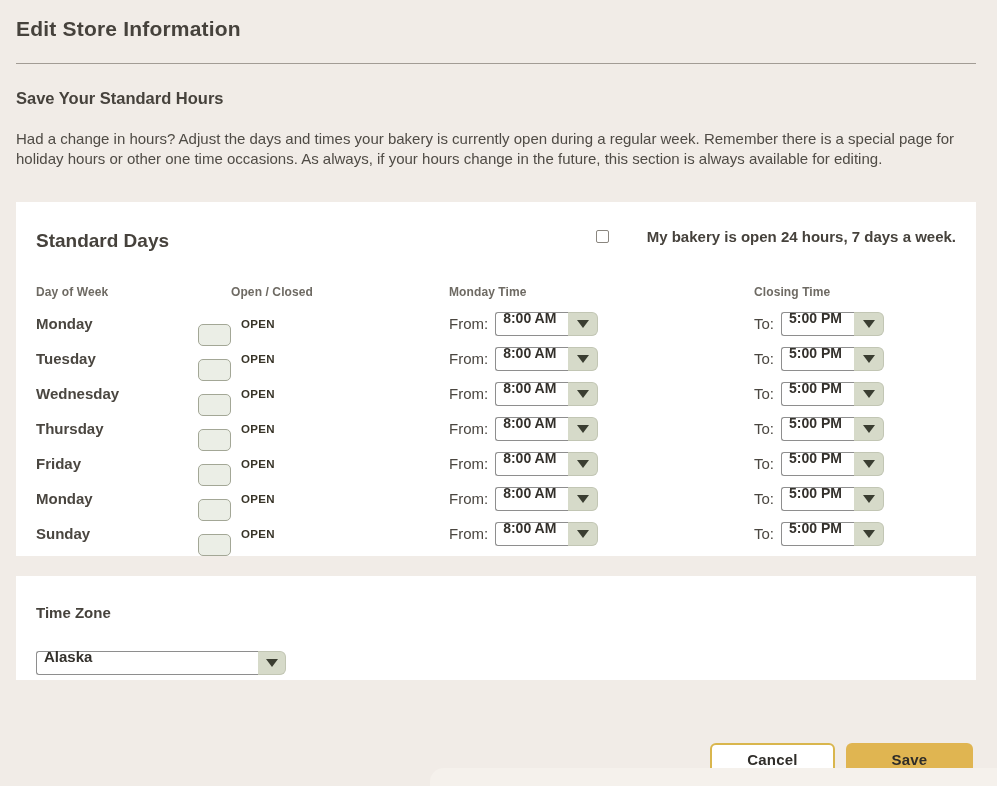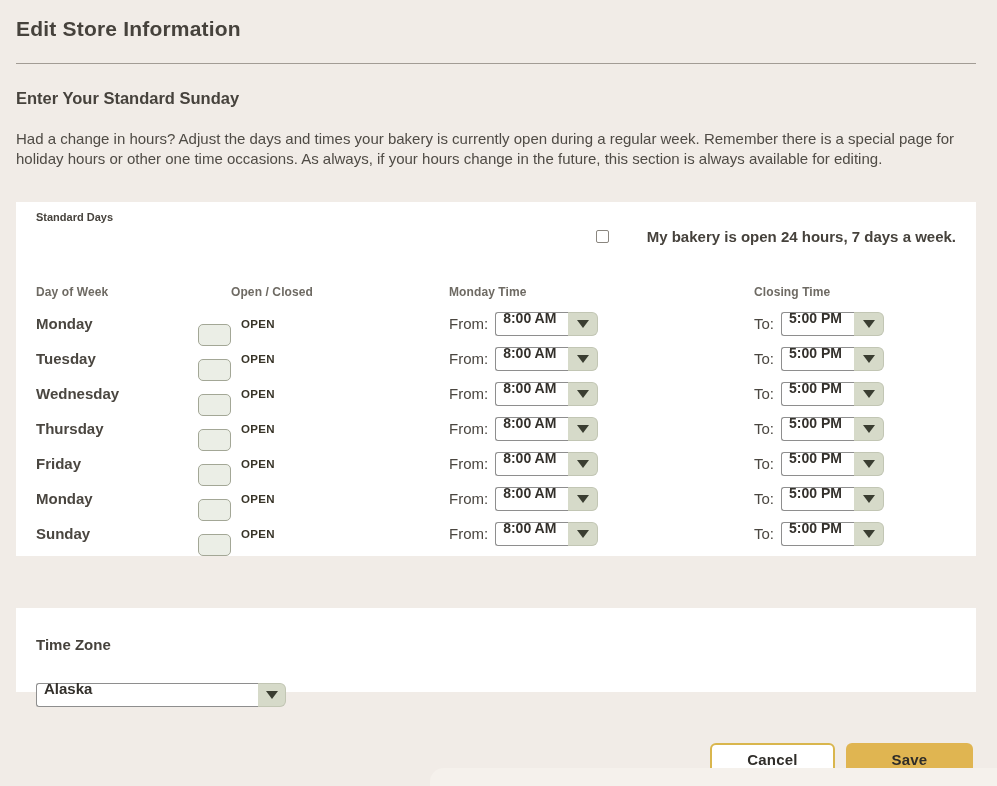--- a/index.html
+++ b/index.html
@@ -34,24 +34,24 @@
     font-size:16.5px;font-weight:700;color:#46423c;
   }
   .section-desc{
     position:absolute;left:16px;top:129px;width:948px;
     font-size:15px;line-height:20px;color:#4f4b45;
   }
   .panel{
     position:absolute;left:16px;width:960px;background:var(--panel);
   }
   .panel-days{top:202px;height:354px;}
-  .panel-tz{top:608px;height:84px;}
+  .panel-tz{top:576px;height:104px;}
   .panel-heading{
-    position:absolute;left:20px;top:9px;
-    font-size:11px;font-weight:700;color:#46423c;
+    position:absolute;left:20px;top:28px;
+    font-size:19px;font-weight:700;color:#46423c;
   }
   .checkbox-wrap{
     position:absolute;right:20px;top:26px;
     display:flex;align-items:center;gap:9px;
   }
   .checkbox-wrap input{
     width:13px;height:13px;appearance:none;-webkit-appearance:none;
     border:1px solid #8a867f;border-radius:2px;background:#fff;cursor:pointer;
   }
   .checkbox-wrap label{
@@ -130,21 +130,21 @@
     position:absolute;left:430px;top:768px;right:0;height:18px;
     background:#f5f1ec;border-radius:14px 0 0 0;
   }
 </style>
 </head>
 <body>
 
 <h1 class="page-title">Edit Store Information</h1>
 <div class="top-rule"></div>
 
-<h2 class="section-heading">Enter Your Standard Sunday</h2>
+<h2 class="section-heading">Save Your Standard Hours</h2>
 <p class="section-desc">Had a change in hours? Adjust the days and times your bakery is currently open during a regular week. Remember there is a special page for holiday hours or other one time occasions. As always, if your hours change in the future, this section is always available for editing.</p>
 
 <section class="panel panel-days">
   <h3 class="panel-heading">Standard Days</h3>
 
   <div class="checkbox-wrap">
     <input type="checkbox" id="open247" style="">
     <label for="open247">My bakery is open 24 hours, 7 days a week.</label>
   </div>
 

